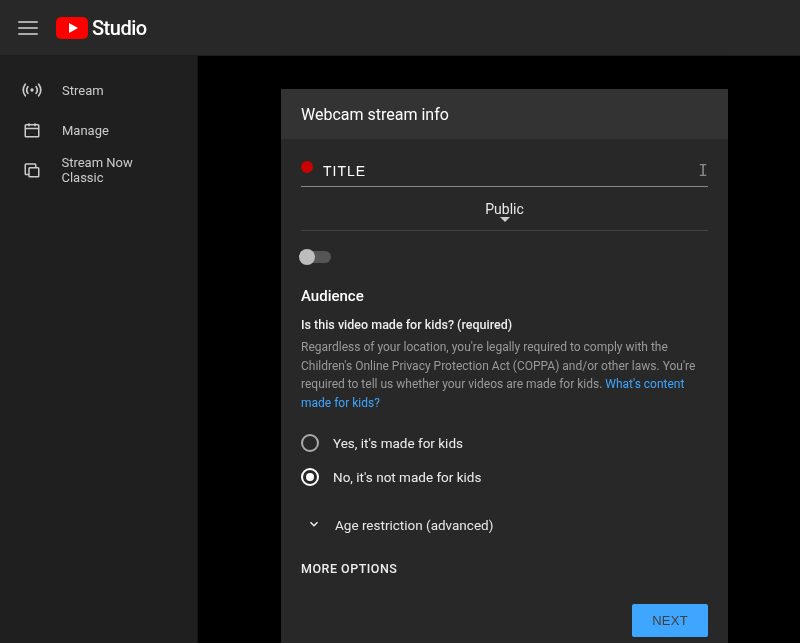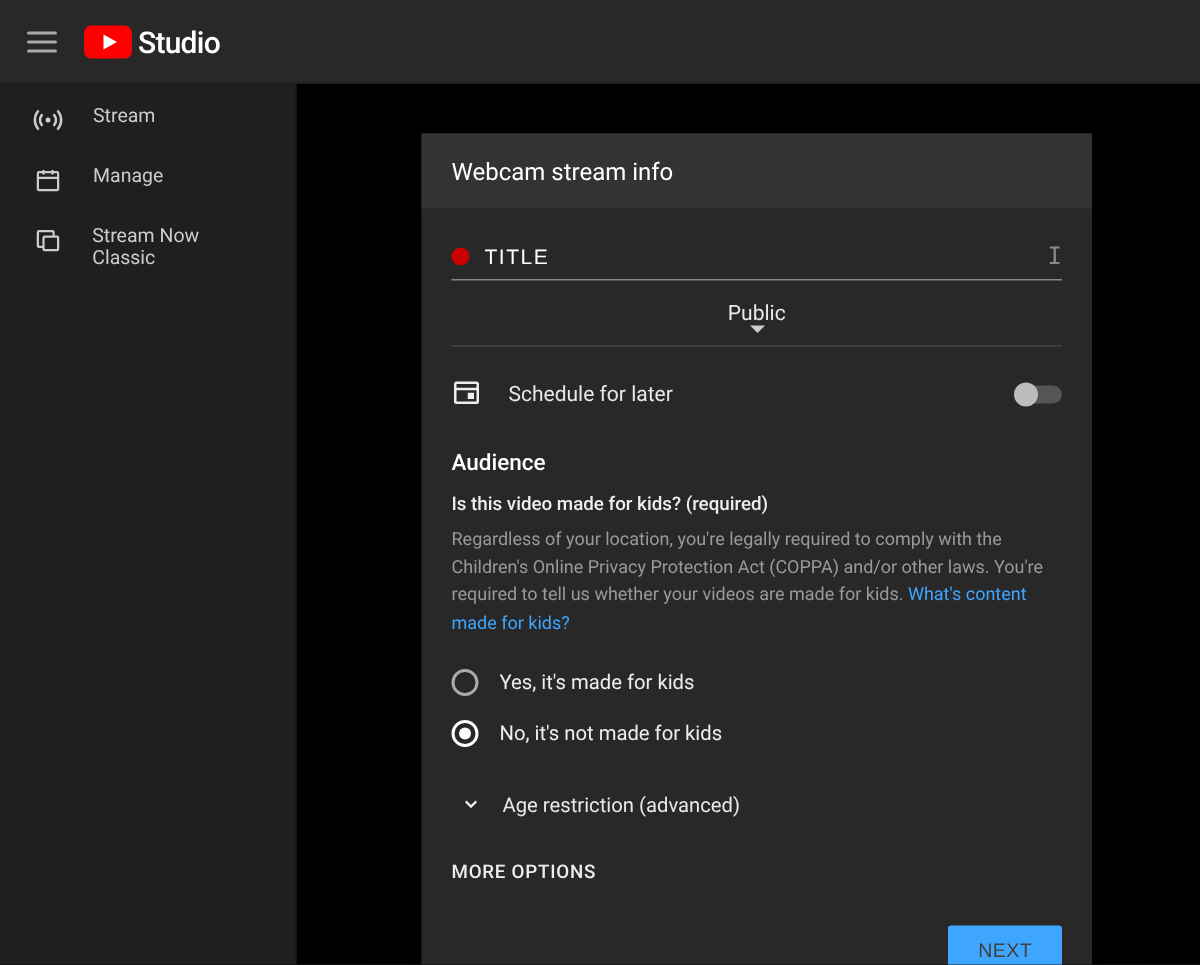--- a/index.html
+++ b/index.html
@@ -47,21 +47,21 @@
     width: 100%;
   }
   .sidebar {
     width: 198px;
     background: #1f1f1f;
     padding-top: 14px;
     border-right: 1px solid #141414;
   }
   .side-item {
     display: flex;
-    align-items: flex-start;
+    align-items: center;
     gap: 20px;
     height: 40px;
     padding: 0 22px;
     color: #ccc;
     font-size: 13px;
     cursor: pointer;
   }
   .side-item.active { background: #383838; color: #fff; }
   .side-item .icon { width: 20px; height: 20px; display:flex; align-items:center; justify-content:center; }
 
@@ -88,21 +88,20 @@
     padding: 0 20px;
     font-size: 16px;
     font-weight: 400;
     color: #ffffff;
   }
   .dialog-body {
     padding: 14px 20px 20px 20px;
   }
   .title-row {
     display: flex;
-    align-items: center;
     gap: 10px;
     border-bottom: 1px solid #888;
     padding: 8px 0 6px 0;
   }
   .red-dot { width: 12px; height: 12px; border-radius: 50%; background: #cc0000; }
   .title-input {
     background: transparent; border: none; outline: none;
     color: #fff; font-size: 14px; flex: 1;
     letter-spacing: 1px;
     font-weight: 400;
@@ -236,30 +235,20 @@
           <input class="title-input" type="text" value="TITLE" style="">
           <span class="text-cursor">I</span>
         </div>
 
         <div class="visibility-row">
           <span>Public</span>
           <span class="dropdown-arrow"></span>
         </div>
 
         <div class="schedule-row">
-          <div class="schedule-left">
-            <span class="icon">
-              <svg width="20" height="20" viewBox="0 0 24 24" fill="none" stroke="#eee" stroke-width="2">
-                  <rect x="3" y="5" width="18" height="16" rx="1"></rect>
-                  <line x1="3" y1="10" x2="21" y2="10"></line>
-                  <rect x="13" y="13" width="5" height="5" fill="#eee" stroke="none"></rect>
-                </svg>
-            </span>
-            <span>Schedule for later</span>
-          </div>
           <div class="toggle">
             <div class="knob"></div>
           </div>
         </div>
 
         <div class="section-title">Audience</div>
         <div class="question">Is this video made for kids? (required)</div>
         <div class="help-text">
           <span>Regardless of your location, you're legally required to comply with the Children's Online Privacy Protection Act (COPPA) and/or other laws. You're required to tell us whether your videos are made for kids. </span><a href="#">What's content made for kids?</a>
         </div>

